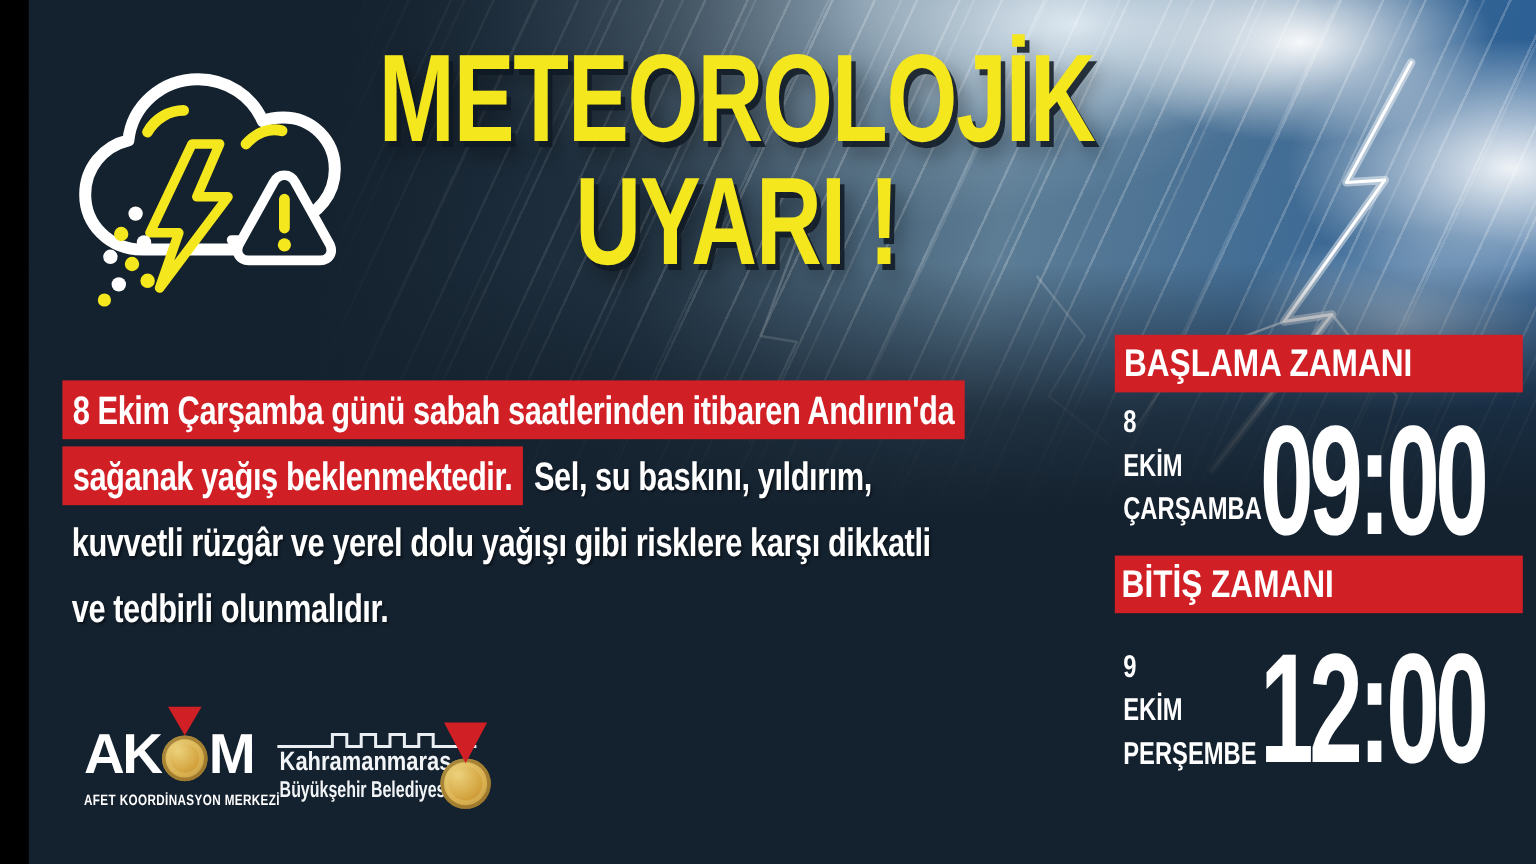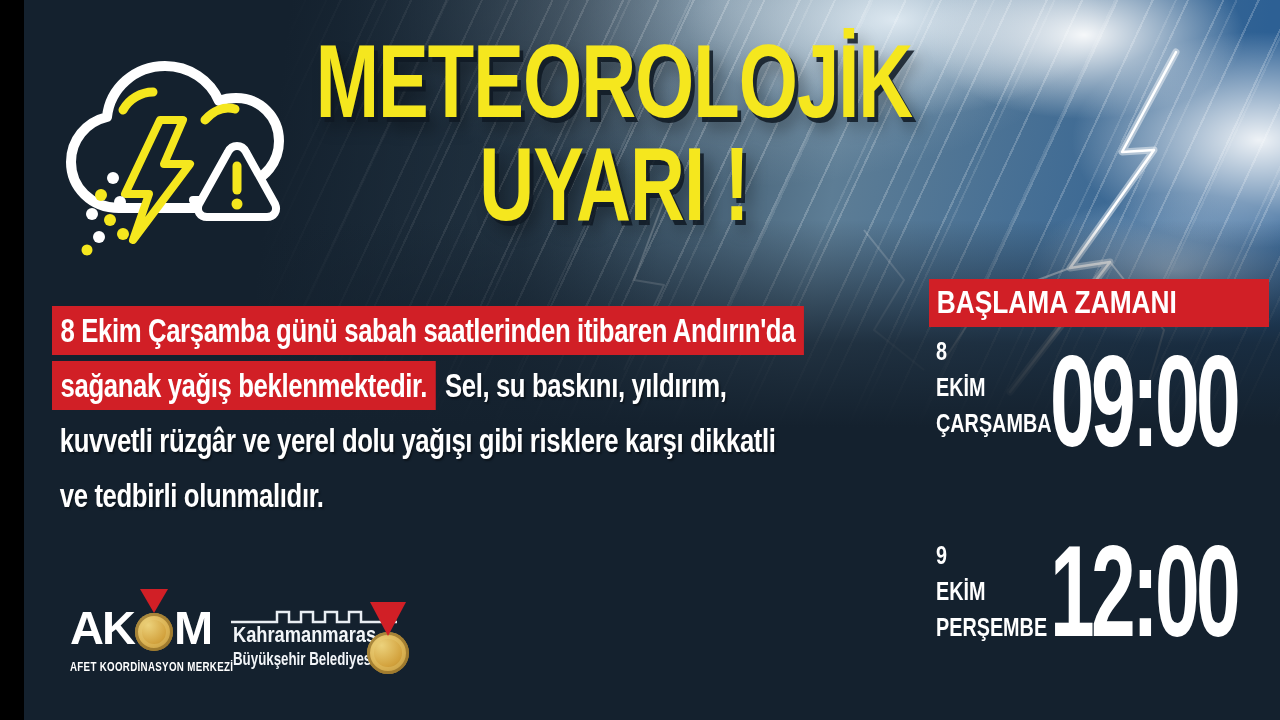--- a/index.html
+++ b/index.html
@@ -41,21 +41,21 @@
   .weather-icon{position:absolute;left:33px;top:42px;}
   
   .title{
     position:absolute;left:245px;top:30px;width:690px;text-align:center;
     color:#f5e71e;font-weight:800;font-size:80px;line-height:79px;letter-spacing:-1px;
     transform:scale(.95,1.3);transform-origin:50% 0;
     text-shadow:4px 4px 0 rgba(15,25,35,.85), 9px 9px 14px rgba(0,0,0,.35);
     white-space:nowrap;
   }
   
-  .warning{position:absolute;left:28px;top:306px;width:900px;color:#fff;}
+  .warning{position:absolute;left:28px;top:317px;width:900px;color:#fff;}
   .wline{
     height:55px;white-space:nowrap;font-weight:700;font-size:33px;line-height:49px;
     letter-spacing:-.5px;transform:scaleX(.78);transform-origin:0 50%;
   }
   .hl{display:inline-block;background:#d11f26;line-height:49px;padding:0 11px;}
   .plain{margin-left:12px;text-shadow:2px 2px 2px rgba(0,0,0,.4);}
   .wline.noHl .plain{margin-left:10px;}
   
   .band{
     position:absolute;left:905px;width:340px;height:48px;background:#d11f26;
@@ -171,20 +171,23 @@
   <div class="band" style="top:279px">
     <span>BAŞLAMA ZAMANI</span>
   </div>
   <div class="dateCol" style="top:334px">
     <div>8</div>
     <div>EKİM</div>
     <div>ÇARŞAMBA</div>
   </div>
   <div class="bigTime" style="top:342px">09:00</div>
 
+  <div class="band" style="top:463px">
+    <span>BİTİŞ ZAMANI</span>
+  </div>
   <div class="dateCol" style="top:538px">
     <div>9</div>
     <div>EKİM</div>
     <div>PERŞEMBE</div>
   </div>
   <div class="bigTime" style="top:532px">12:00</div>
 
   <div class="akom">
     <div class="letters">
       <span>AK</span>

